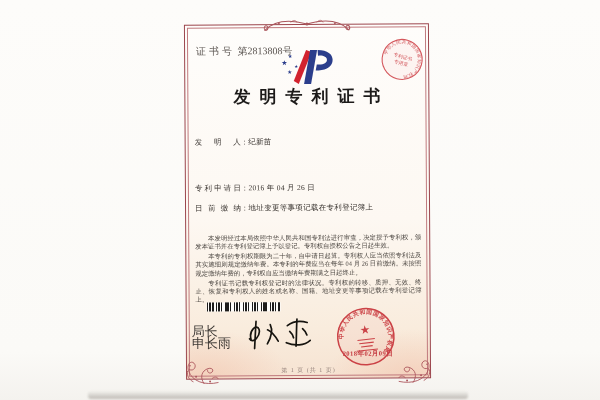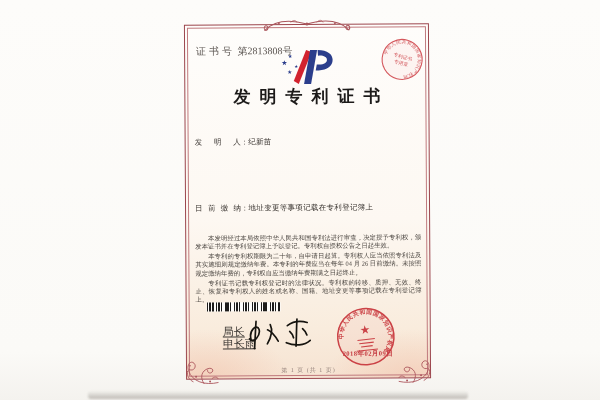--- a/index.html
+++ b/index.html
@@ -39,21 +39,21 @@
   .f-val{display:inline-block;letter-spacing:.3px;}
   .paras{position:absolute;left:9px;right:8px;top:209px;color:#4c4742;}
   .paras p{margin:0 0 1.5px 0;font-size:6.4px;line-height:1.3;text-indent:2em;text-align:justify;}
   .barcode{
     position:absolute;left:20px;top:277px;width:74px;height:9px;
     background:
       repeating-linear-gradient(90deg,#1d1c1b 0 1px,transparent 1px 2px,#1d1c1b 2px 4px,transparent 4px 5px,#1d1c1b 5px 6px,transparent 6px 9px),
       repeating-linear-gradient(90deg,transparent 0 6px,#1d1c1b 6px 7px,transparent 7px 13px);
     background-color:#fdfcfa;
   }
-  .director{position:absolute;left:36px;top:300px;font-size:11px;color:#3d3834;line-height:12px;text-decoration:underline;}
+  .director{position:absolute;left:5px;top:300px;font-size:13px;color:#3d3834;line-height:12px;}
   .signature{position:absolute;left:54px;top:291px;width:74px;height:36px;transform:rotate(-3deg);}
   .seal{position:absolute;left:147px;top:280px;width:64px;height:64px;opacity:.92;transform:rotate(-6deg);}
   .grant-date{
     position:absolute;left:138px;top:325px;width:86px;text-align:center;
     font-size:6.6px;color:#c53a40;letter-spacing:.4px;font-weight:bold;z-index:3;
   }
   .page-footer{position:absolute;left:0;right:0;bottom:3px;text-align:center;font-size:6px;color:#93807a;letter-spacing:1px;}
   .corner-stamp{position:absolute;left:194px;top:12px;width:46px;height:46px;transform:rotate(16deg);opacity:.9;}
   .top-swag{position:absolute;left:76px;top:-8px;width:92px;height:17px;}
   .flourish{position:absolute;bottom:-7px;width:36px;height:33px;}
@@ -103,20 +103,23 @@
       <text x="21" y="29" font-size="4" fill="#2b3e8c">★</text>
       <polygon points="31,2 36.5,4 23.5,36 18.5,33" fill="#d2232f"></polygon>
       <path d="M35,2 h7 l-6.2,34 h-7 z" fill="#2b3e8c"></path>
       <path d="M42.5,2 c10,0 15,4.5 15,10 c0,6 -5.5,10.5 -14,10.5 l-3,0 l1.1,-6 l2.4,0 c5,0 7.8,-2 7.8,-4.5 c0,-2.6 -2.8,-4.3 -7.3,-4.3 l-1.6,0 z" fill="#2b3e8c"></path>
     </svg>
 
     <div class="title">发明专利证书</div>
 
     <div class="field" style="top:112px">
       <span class="f-lbl">发明人</span><span class="f-colon">：</span><span class="f-val">纪新苗</span>
+    </div>
+    <div class="field" style="top:158px">
+      <span class="f-lbl">专利申请日</span><span class="f-colon">：</span><span class="f-val">2016 年 04 月 26 日</span>
     </div>
     <div class="field" style="top:178px">
       <span class="f-lbl">日前缴纳</span><span class="f-colon">：</span><span class="f-val">地址变更等事项记载在专利登记簿上</span>
     </div>
 
     <div class="paras">
       <p>本发明经过本局依照中华人民共和国专利法进行审查，决定授予专利权，颁发本证书并在专利登记簿上予以登记。专利权自授权公告之日起生效。</p>
       <p>本专利的专利权期限为二十年，自申请日起算。专利权人应当依照专利法及其实施细则规定缴纳年费。本专利的年费应当在每年 04 月 26 日前缴纳。未按照规定缴纳年费的，专利权自应当缴纳年费期满之日起终止。</p>
       <p>专利证书记载专利权登记时的法律状况。专利权的转移、质押、无效、终止、恢复和专利权人的姓名或名称、国籍、地址变更等事项记载在专利登记簿上。</p>
     </div>

